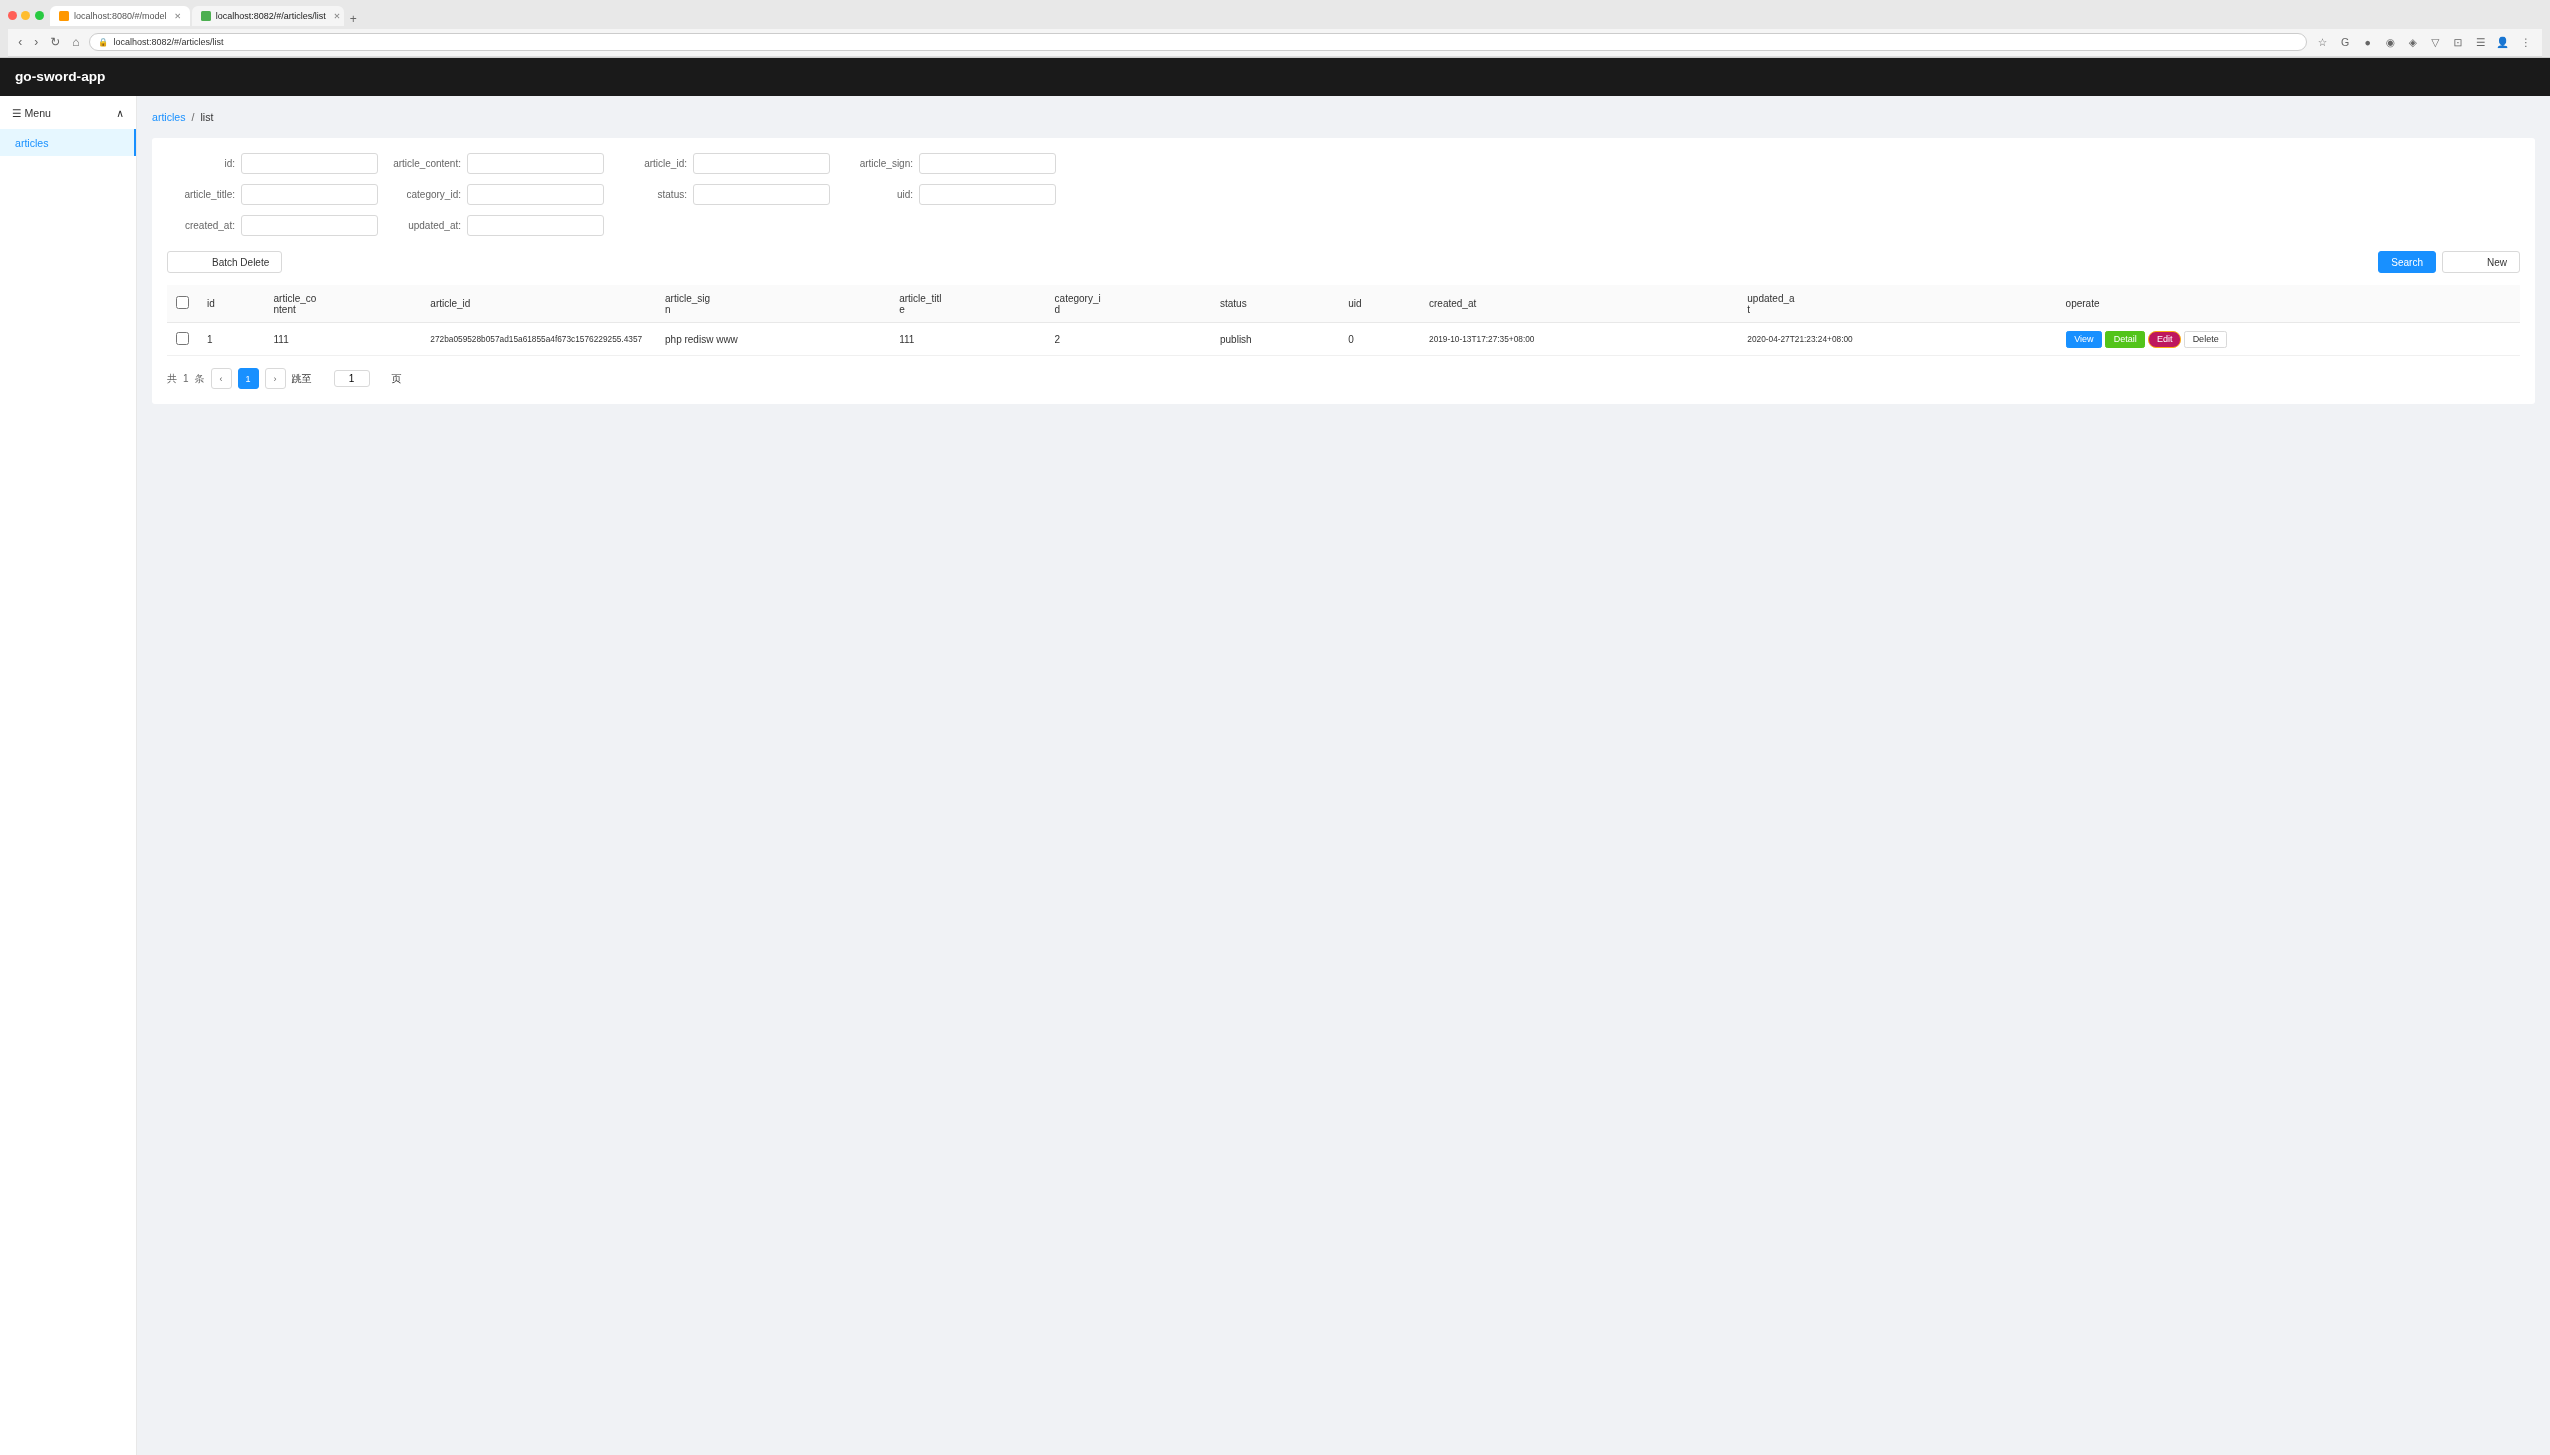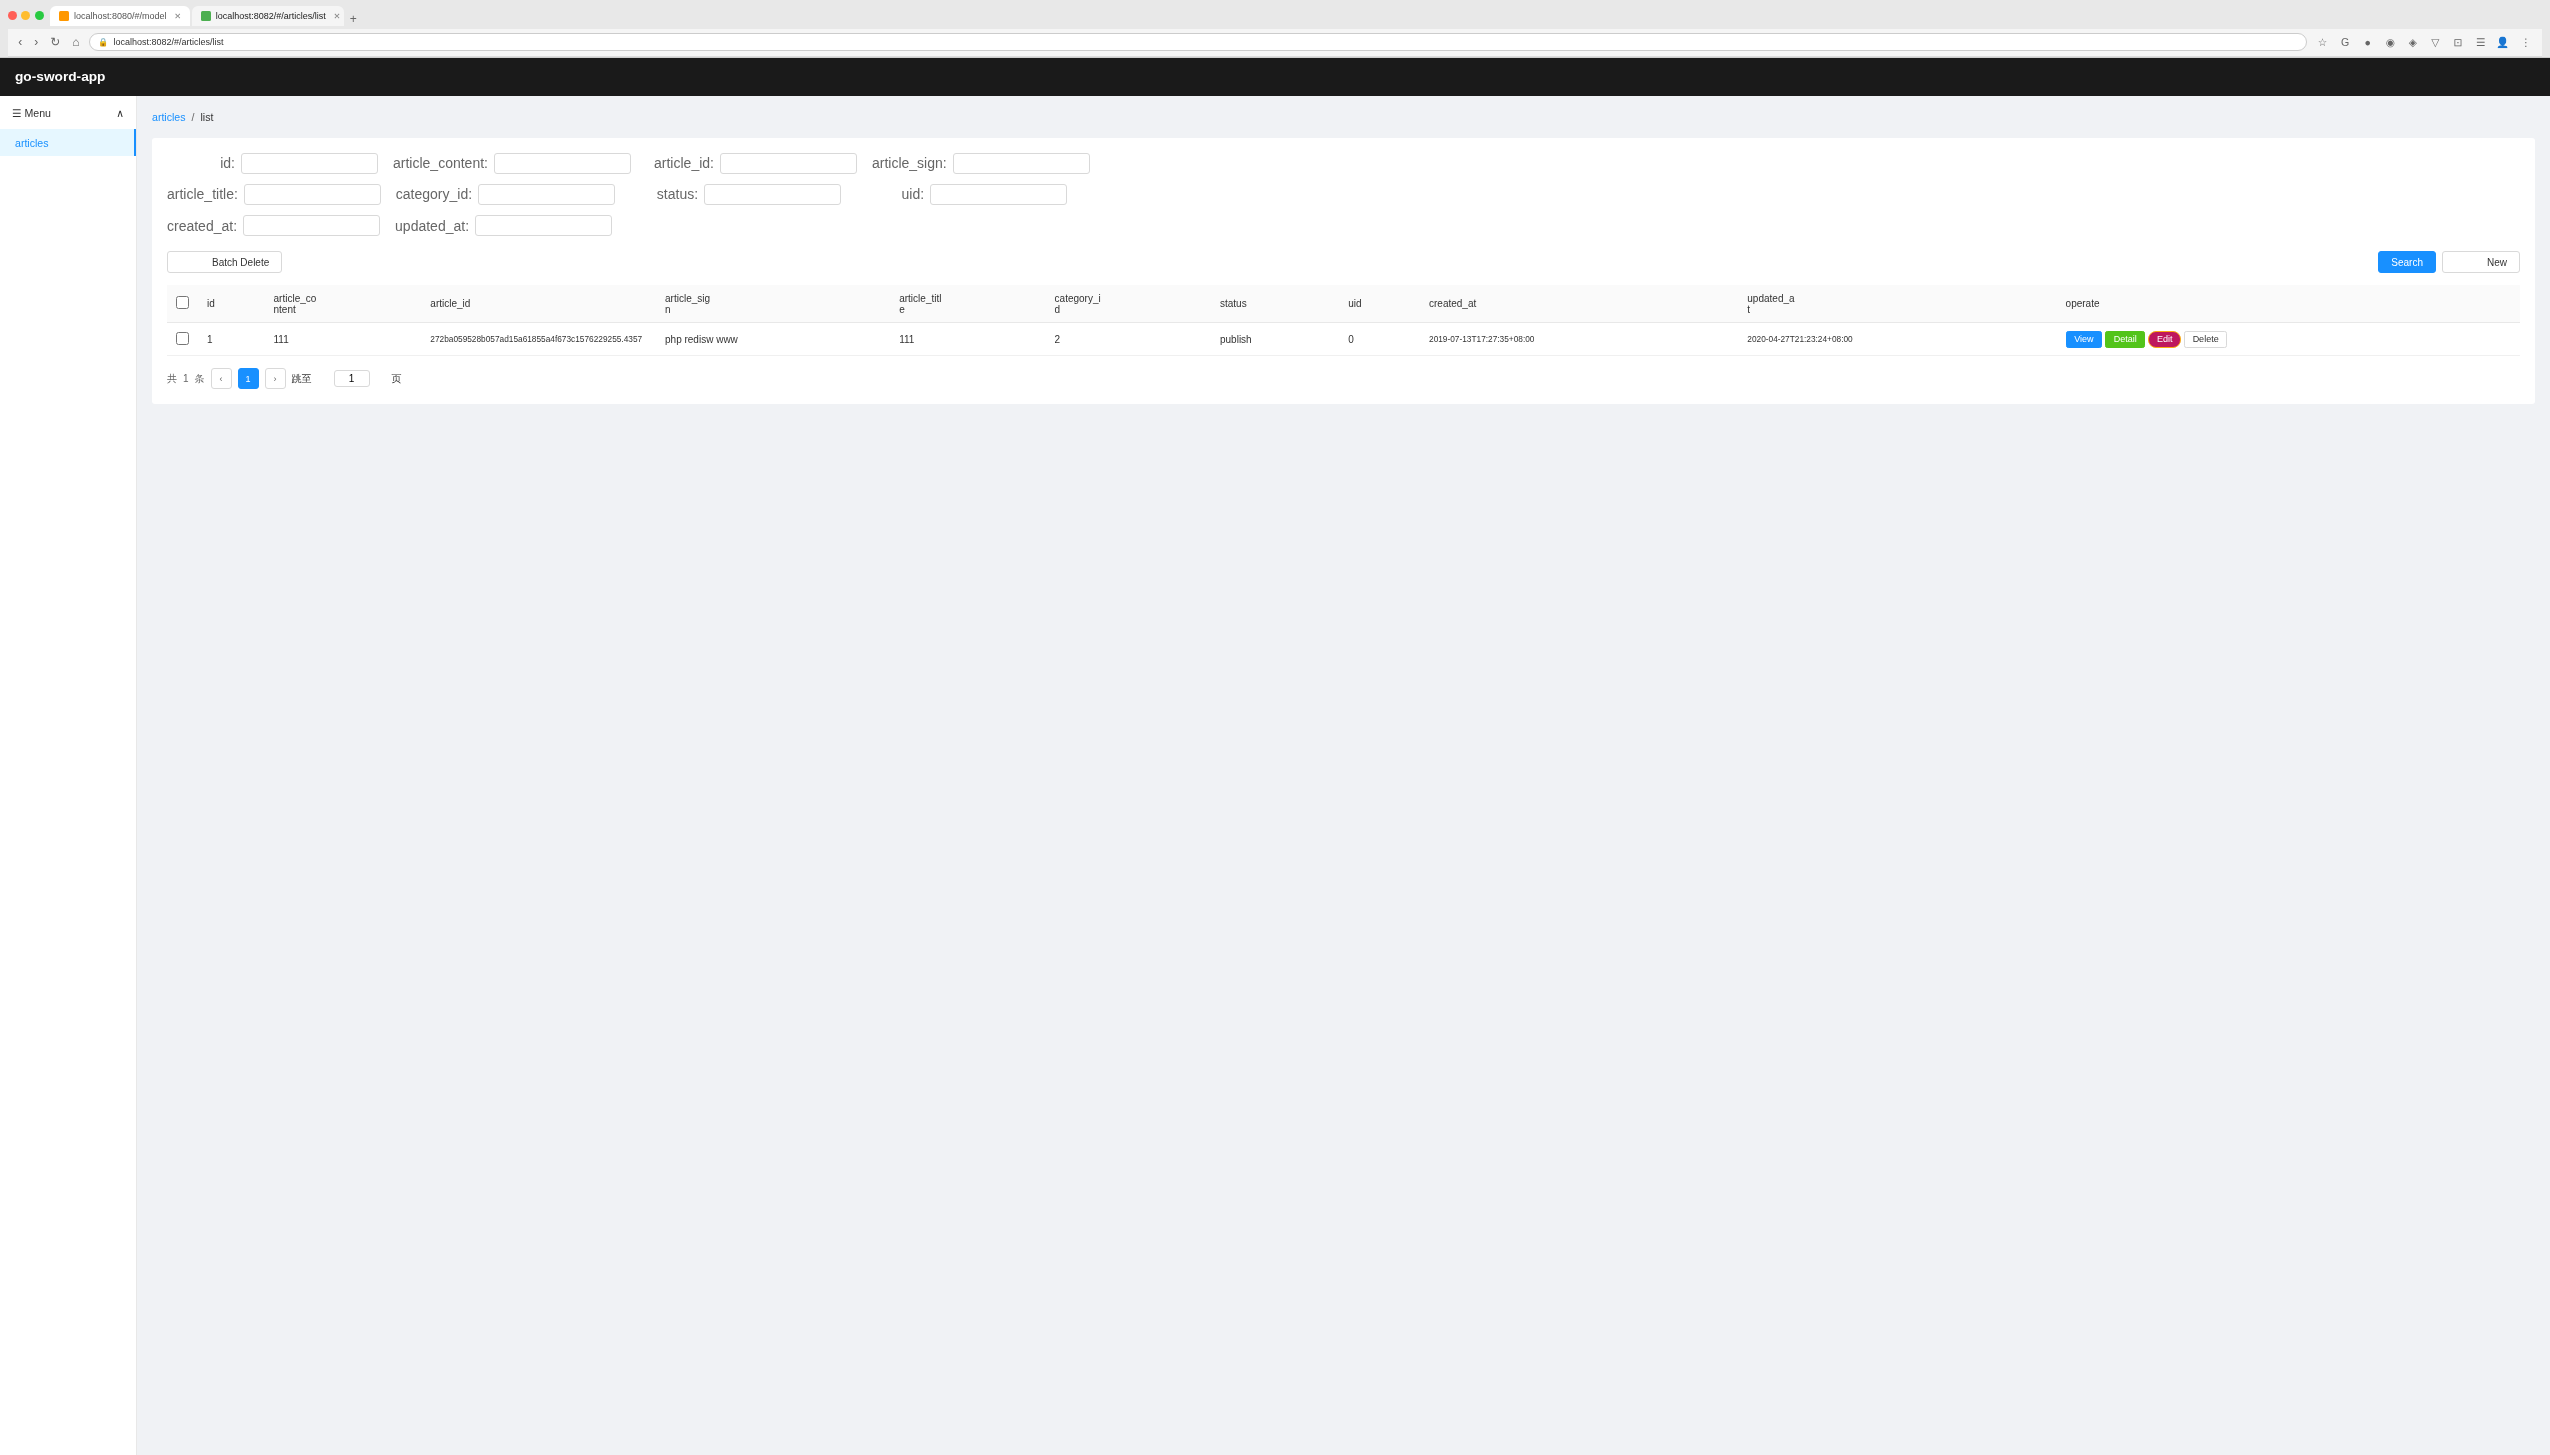--- a/index.html
+++ b/index.html
@@ -46,21 +46,21 @@
     .breadcrumb { display: flex; align-items: center; gap: 6px; margin-bottom: 15px; font-size: 10.6px; color: #666; }
     .breadcrumb-current { color: #333; font-weight: 500; }
 
     
     .content-card { background: white; border-radius: 3px; padding: 15px; }
 
     
     .filter-form { margin-bottom: 15px; }
     .filter-row { display: flex; gap: 15px; margin-bottom: 10.6px; align-items: center; }
     .filter-field { display: flex; align-items: center; gap: 6px; }
-    .filter-label { color: #666; white-space: nowrap; font-size: 14px; text-align: right; min-width: 68px; }
+    .filter-label { color: #666; white-space: nowrap; font-size: 10px; text-align: right; min-width: 68px; }
     .filter-input { border: 0.8px solid #d9d9d9; border-radius: 3px; padding: 3.8px 7.6px; font-size: 10px; width: 137px; outline: none; }
 
     
     .action-bar { display: flex; justify-content: space-between; align-items: center; margin-bottom: 12px; }
     .action-bar-left { display: flex; gap: 6px; }
     .action-bar-right { display: flex; gap: 6px; }
 
     .btn { padding: 4.6px 12px; border-radius: 3px; border: 0.8px solid #d9d9d9; cursor: pointer; font-size: 10px; background: white; color: #333; }
     .btn-primary { background: #1890ff; border-color: #1890ff; color: white; }
     .btn-default { background: white; border-color: #d9d9d9; color: #333; padding-left: 44px; }
@@ -255,21 +255,21 @@
         <input type="checkbox" style="">
       </td>
       <td>1</td>
       <td>111</td>
       <td style="font-size:8.3px; word-break:break-all; max-width:91px;">272ba059528b057ad15a61855a4f673c1576229255.4357</td>
       <td>php redisw www</td>
       <td>111</td>
       <td>2</td>
       <td>publish</td>
       <td>0</td>
-      <td style="font-size:8.3px;">2019-07-13T17:27:35+08:00</td>
+      <td style="font-size:8.3px;">2019-10-13T17:27:35+08:00</td>
       <td style="font-size:8.3px;">2020-04-27T21:23:24+08:00</td>
       <td>
         <div class="operate-btns">
           <button class="btn btn-sm btn-view">View</button>
           <button class="btn btn-sm btn-detail">Detail</button>
           <button class="btn btn-sm btn-edit">Edit</button>
           <button class="btn btn-sm btn-delete">Delete</button>
         </div>
       </td>
     </tr>

